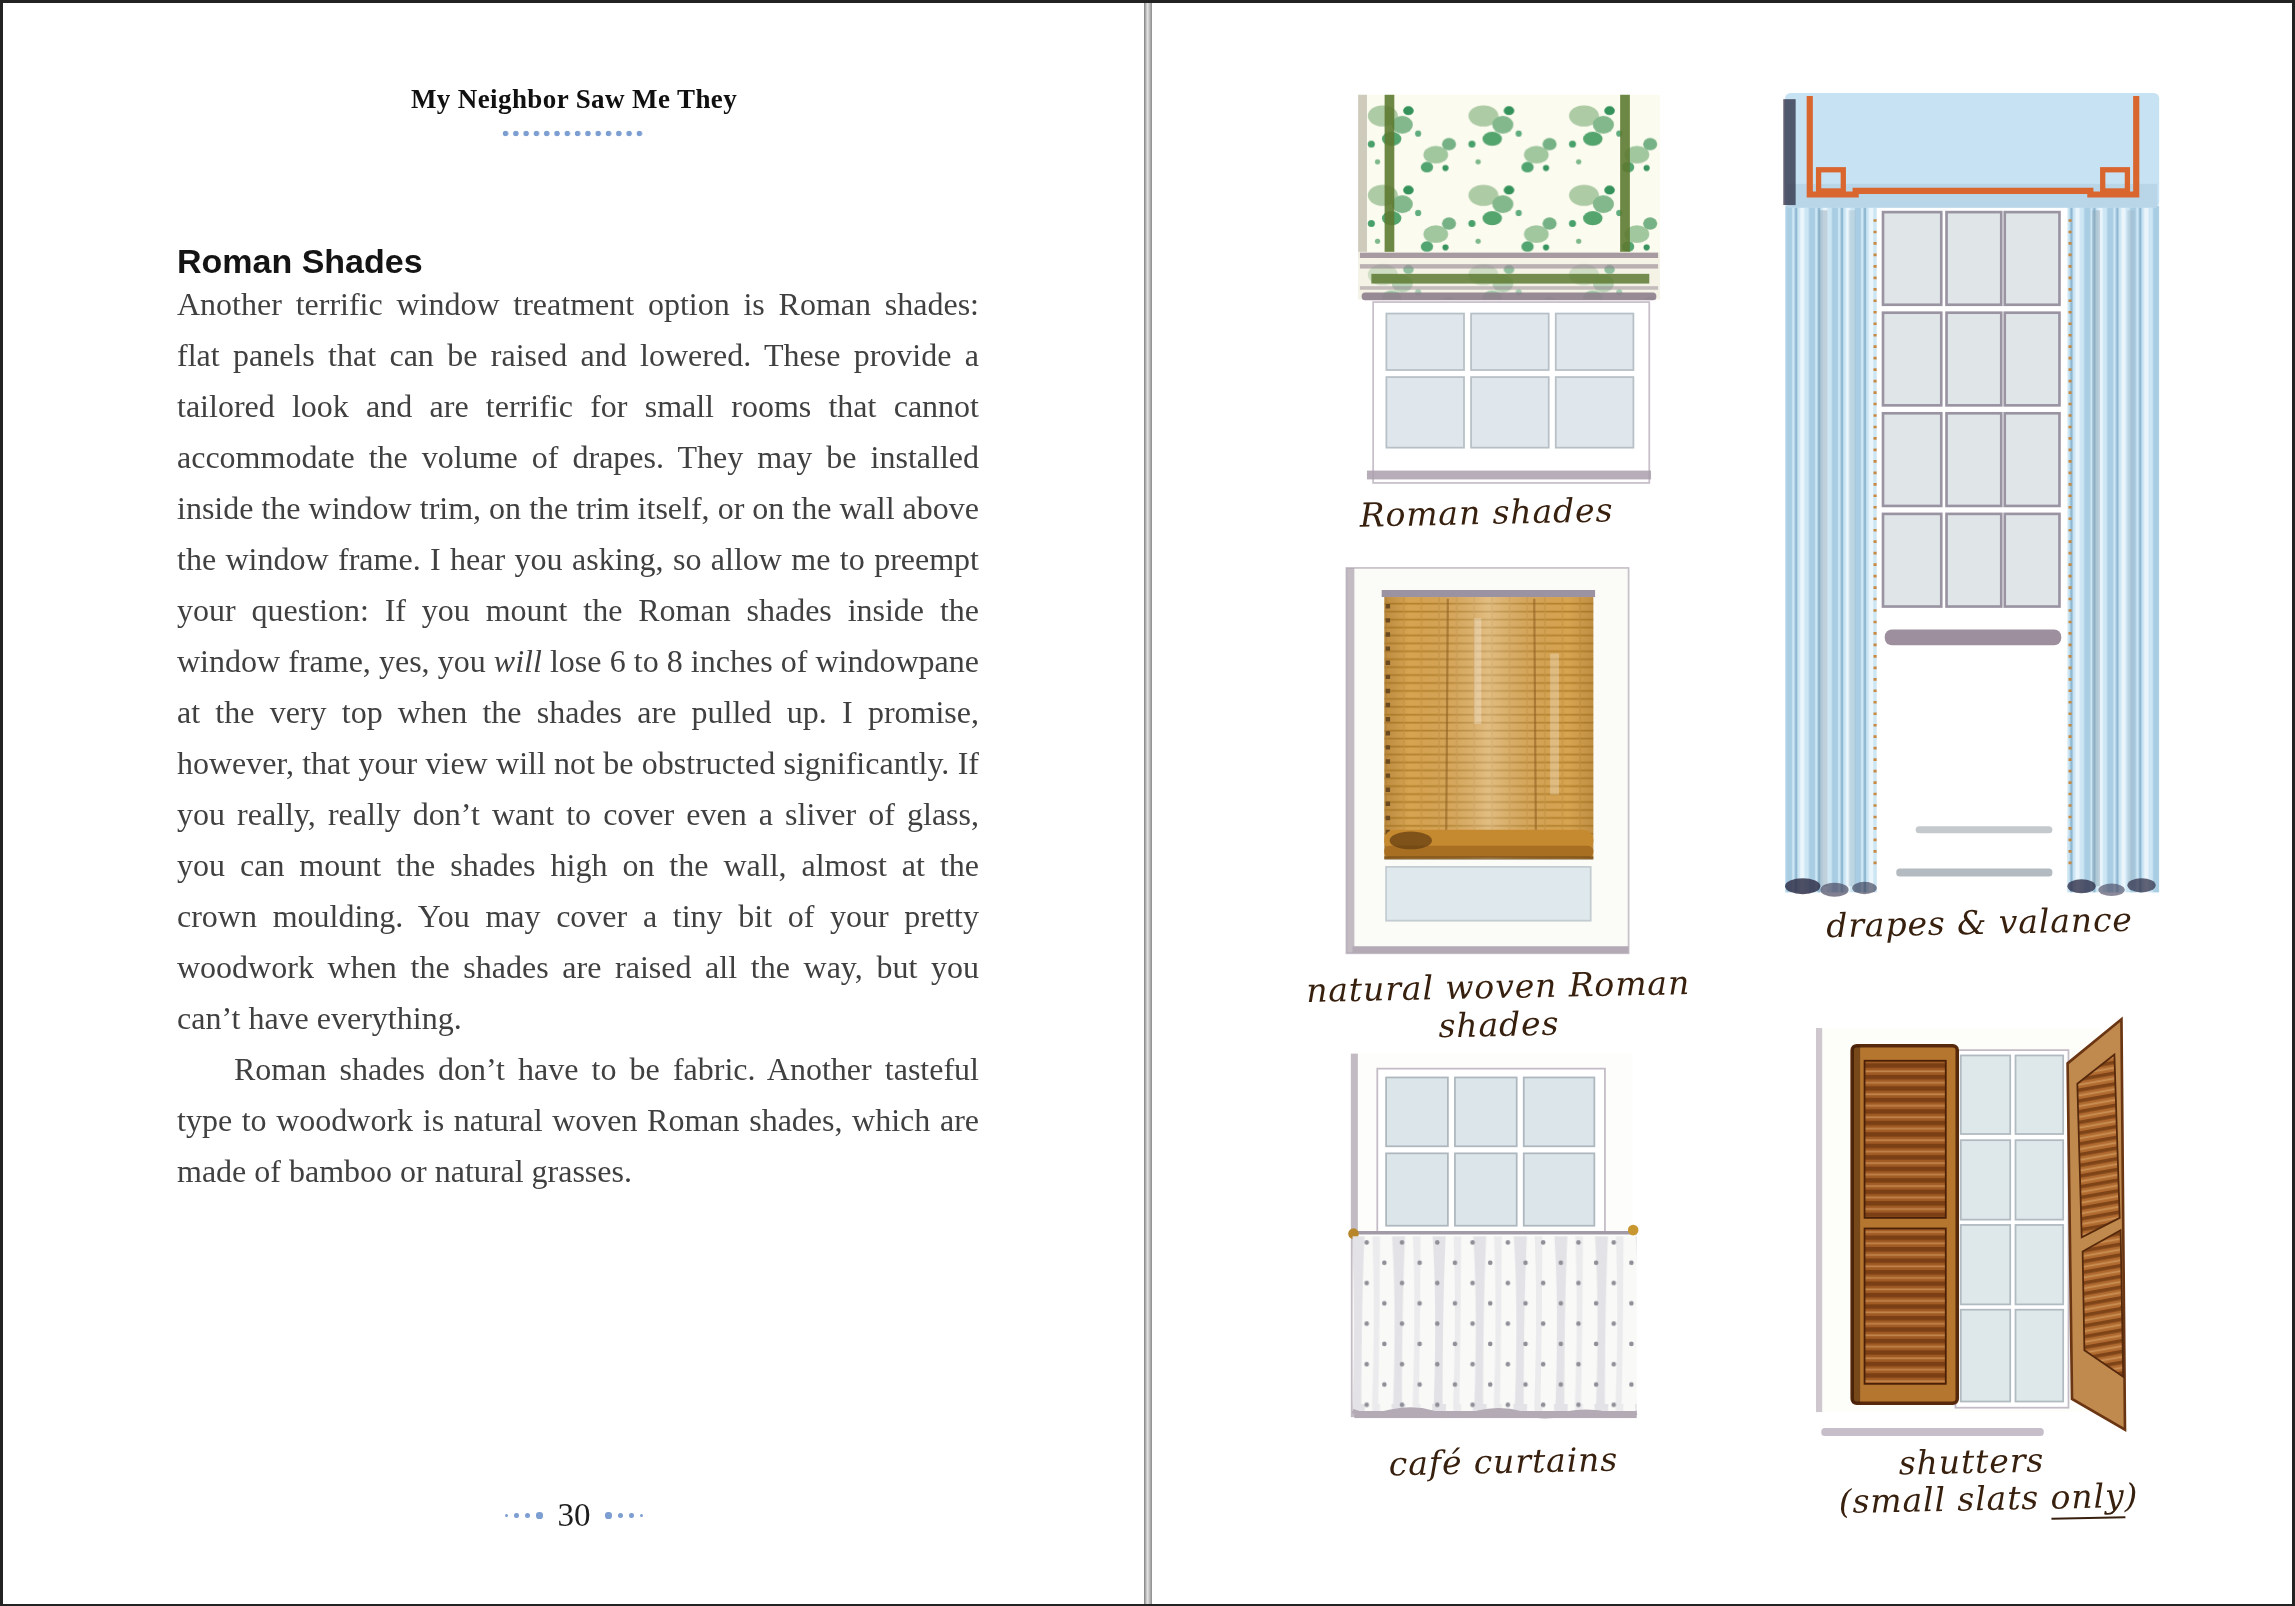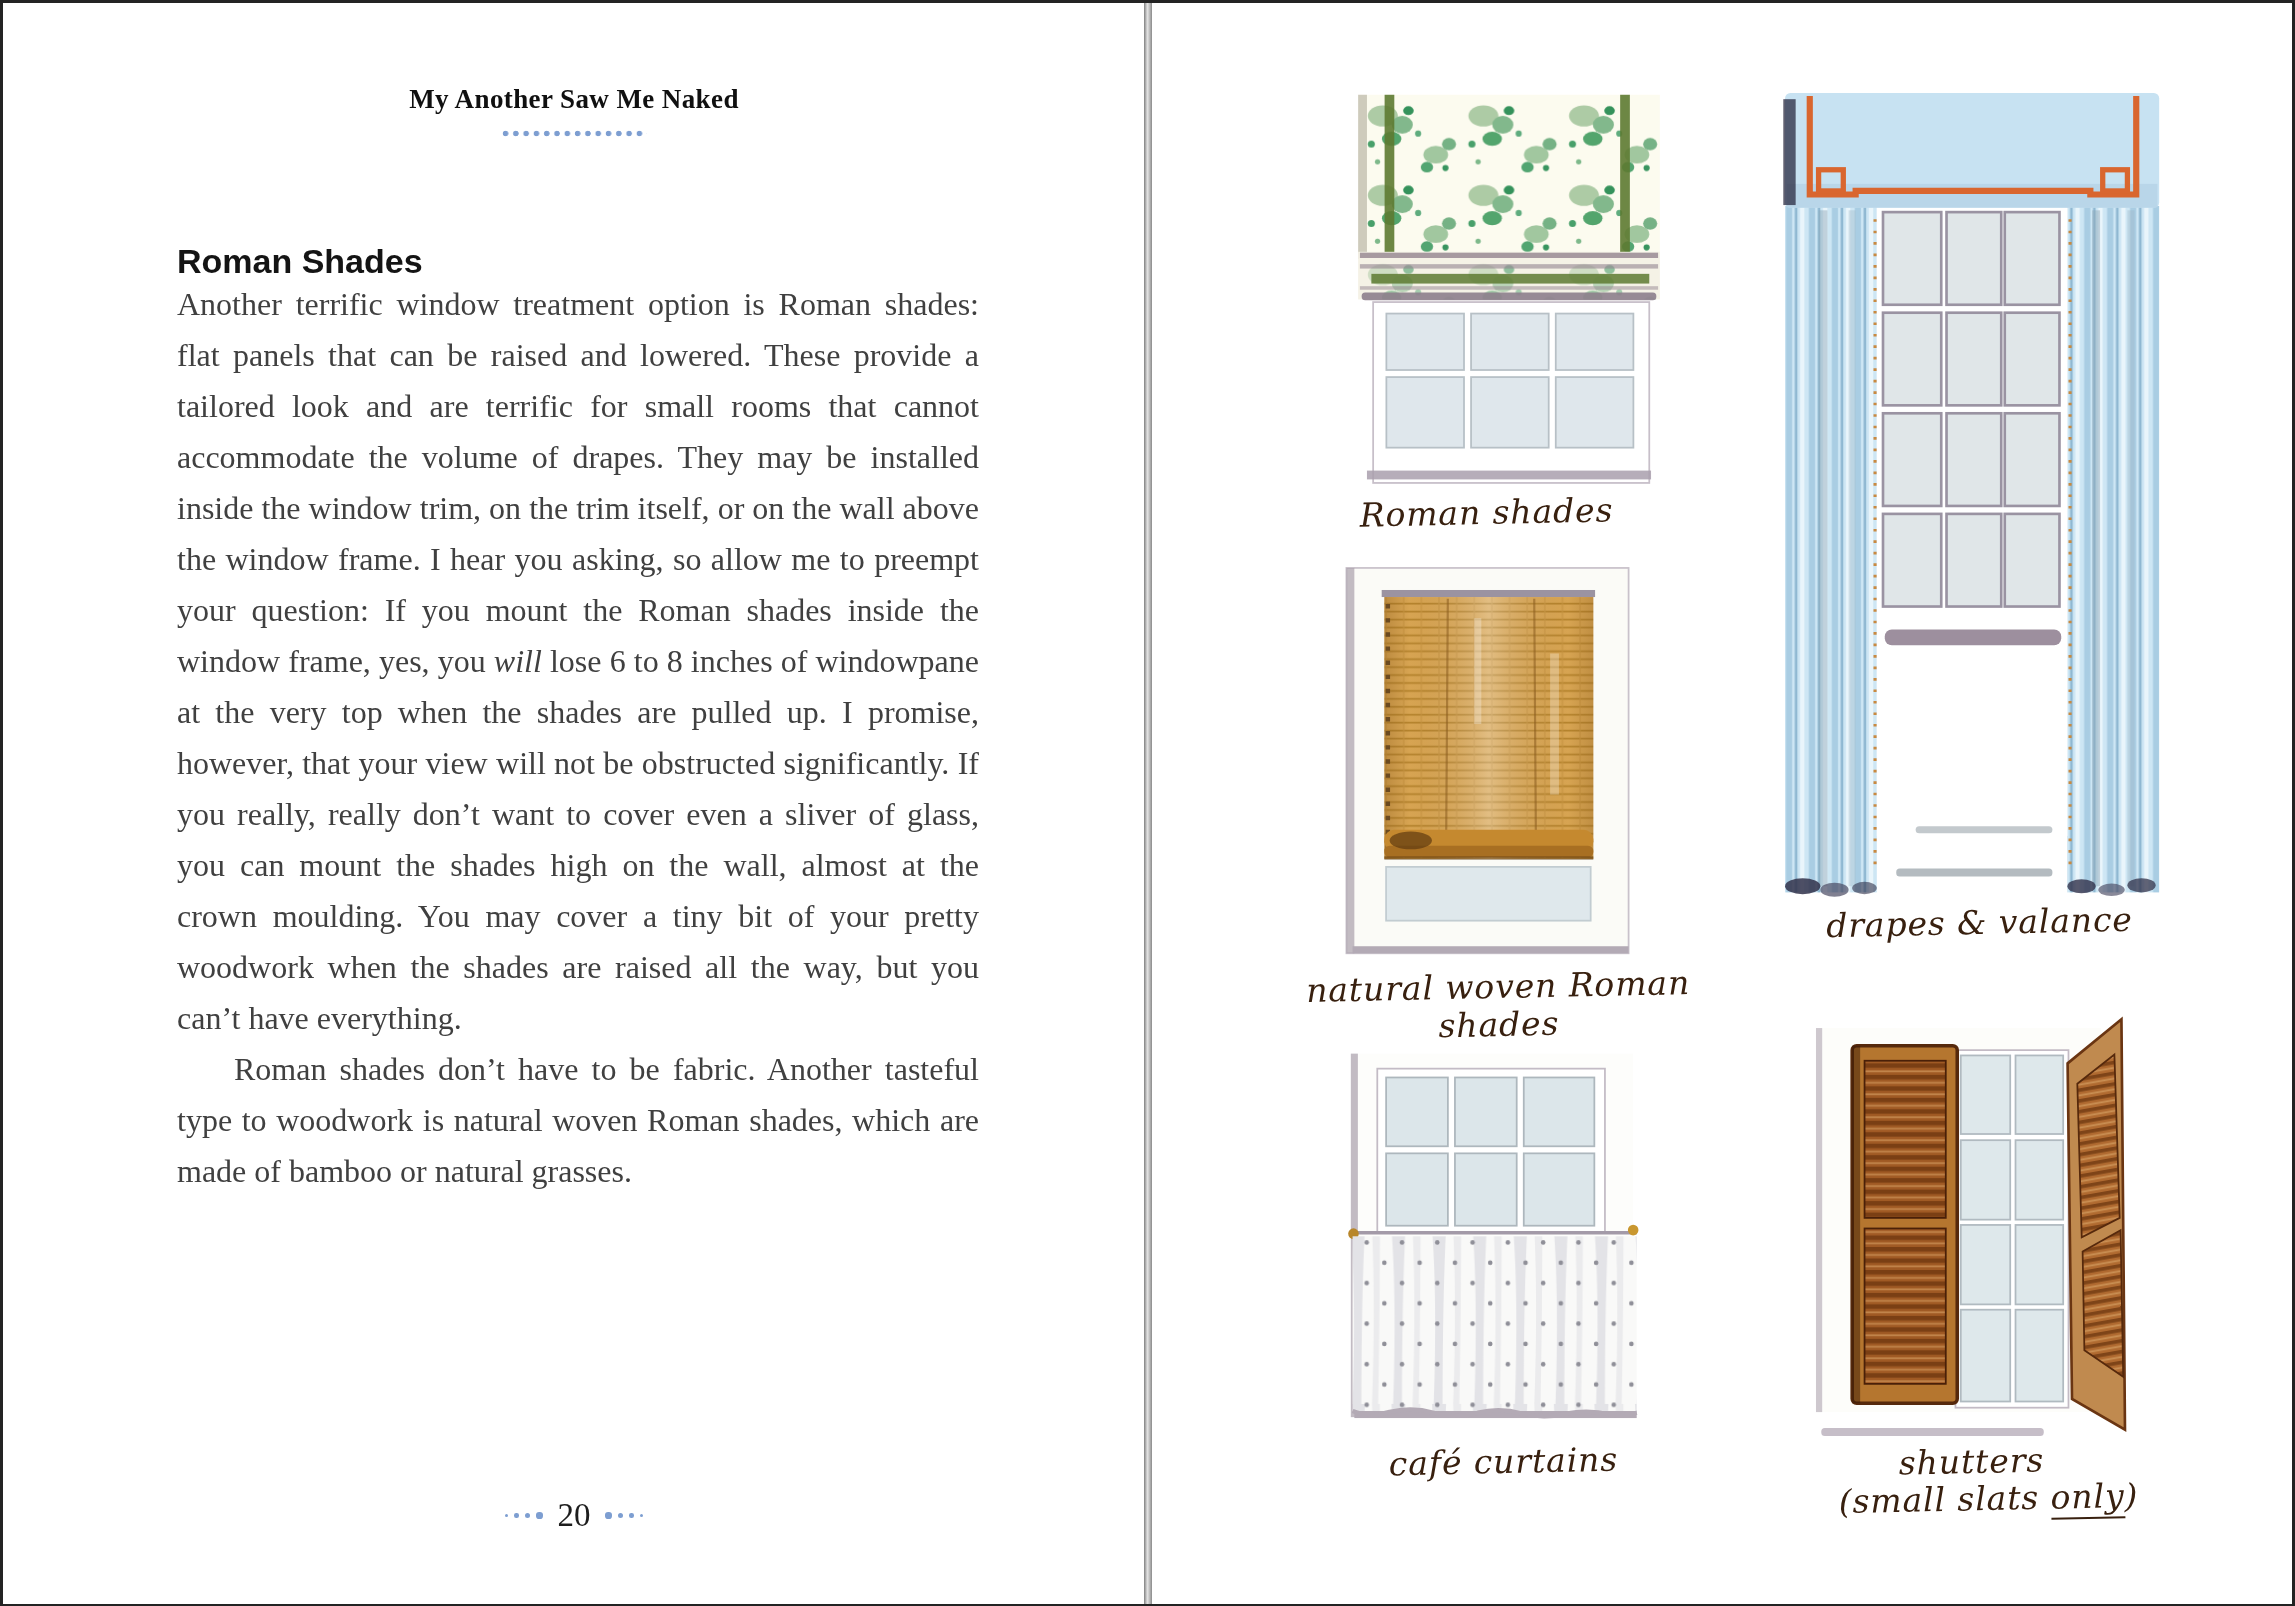--- a/index.html
+++ b/index.html
@@ -39,38 +39,38 @@
     font:italic 33px/1.15 "DejaVu Serif",serif;letter-spacing:0.9px;transform:rotate(-1.2deg);}
   .caption .und{border-bottom:2.6px solid #38200f;padding-bottom:0.9px;}
 </style>
 </head>
 <body>
 
 <div class="stage">
   <div class="frame-border"></div>
 
   <div class="page left-page">
-    <div class="running-header">My Another Saw Me Naked</div>
+    <div class="running-header">My Neighbor Saw Me They</div>
     <div class="header-dots">
       <div class="dots"></div>
     </div>
 
     <h2 class="section-heading">Roman Shades</h2>
 
     <div class="body-copy">
       <p><span>Another terrific window treatment option is Roman shades: flat panels that can be raised and lowered. These provide a tailored look and are terrific for small rooms that cannot accommodate the volume of drapes. They may be installed inside the window trim, on the trim itself, or on the wall above the window frame. I hear you asking, so allow me to preempt your question: If you mount the Roman shades inside the window frame, yes, you </span><span class="ital">will</span><span> lose 6 to 8 inches of windowpane at the very top when the shades are pulled up. I promise, however, that your view will not be obstructed significantly. If you really, really don’t want to cover even a sliver of glass, you can mount the shades high on the wall, almost at the crown moulding. You may cover a tiny bit of your pretty woodwork when the shades are raised all the way, but you can’t have everything.</span></p>
       <p>Roman shades don’t have to be fabric. Another tasteful type to woodwork is natural woven Roman shades, which are made of bamboo or natural grasses.</p>
     </div>
 
     <div class="folio">
       <i class="d1"></i>
         <i class="d2"></i>
         <i class="d3"></i>
         <i class="d4"></i>
-      <span class="num">20</span>
+      <span class="num">30</span>
       <i class="d4"></i>
         <i class="d3"></i>
         <i class="d2"></i>
         <i class="d1"></i>
     </div>
   </div>
 
   <div class="divider"></div>
 
   <div class="page right-page"></div>

